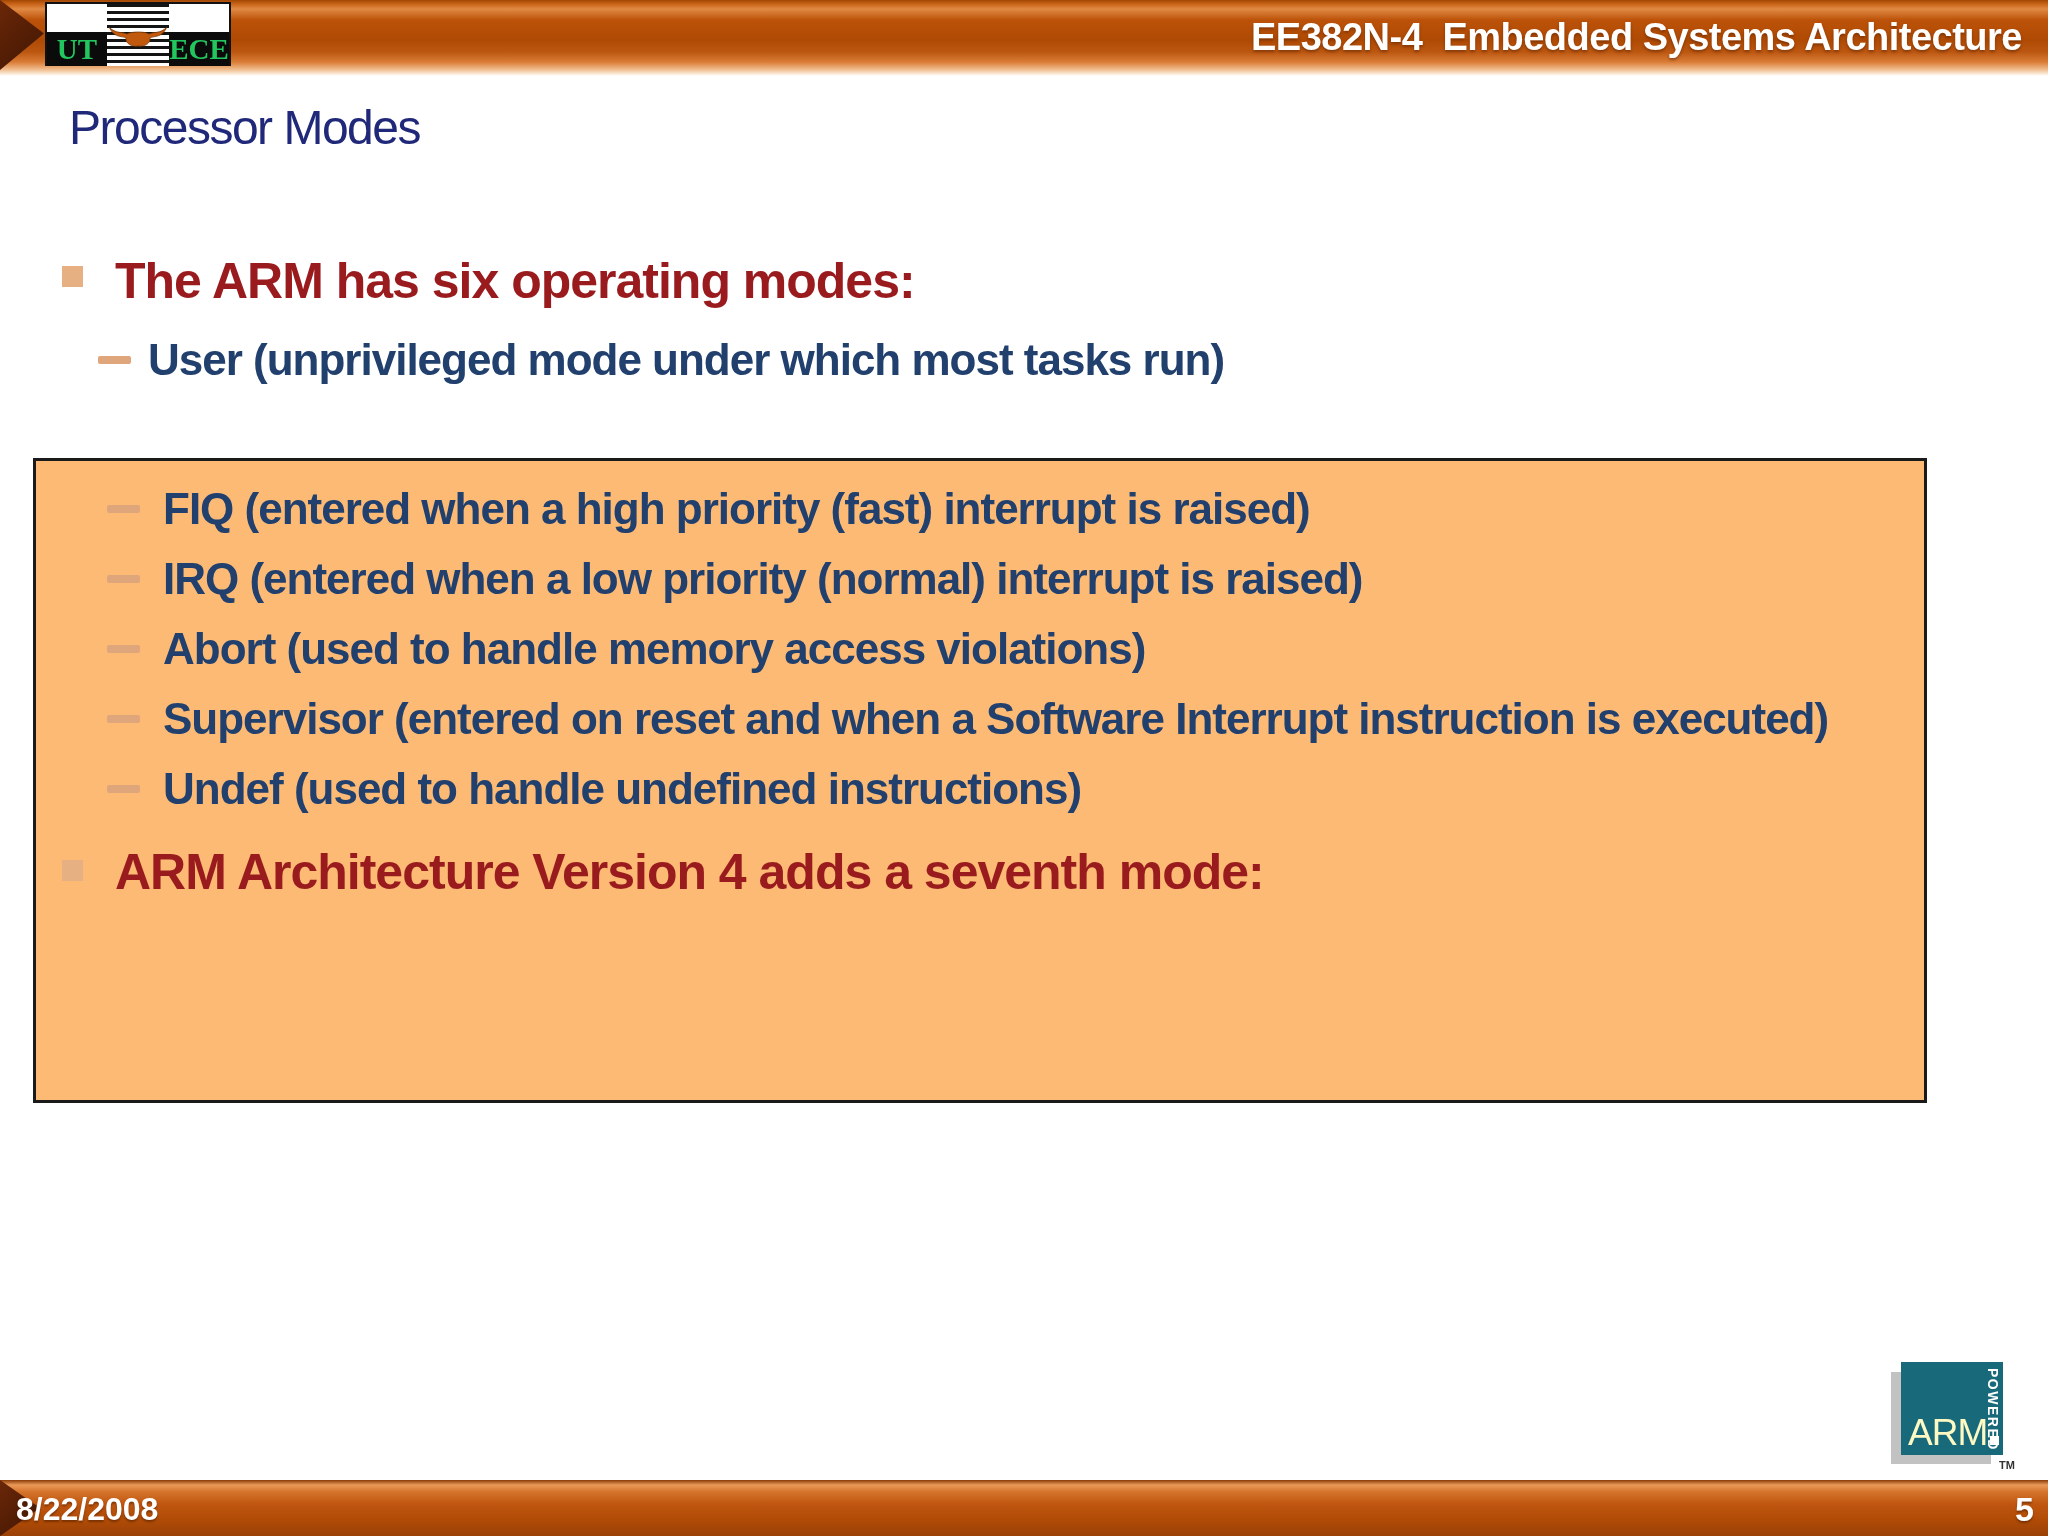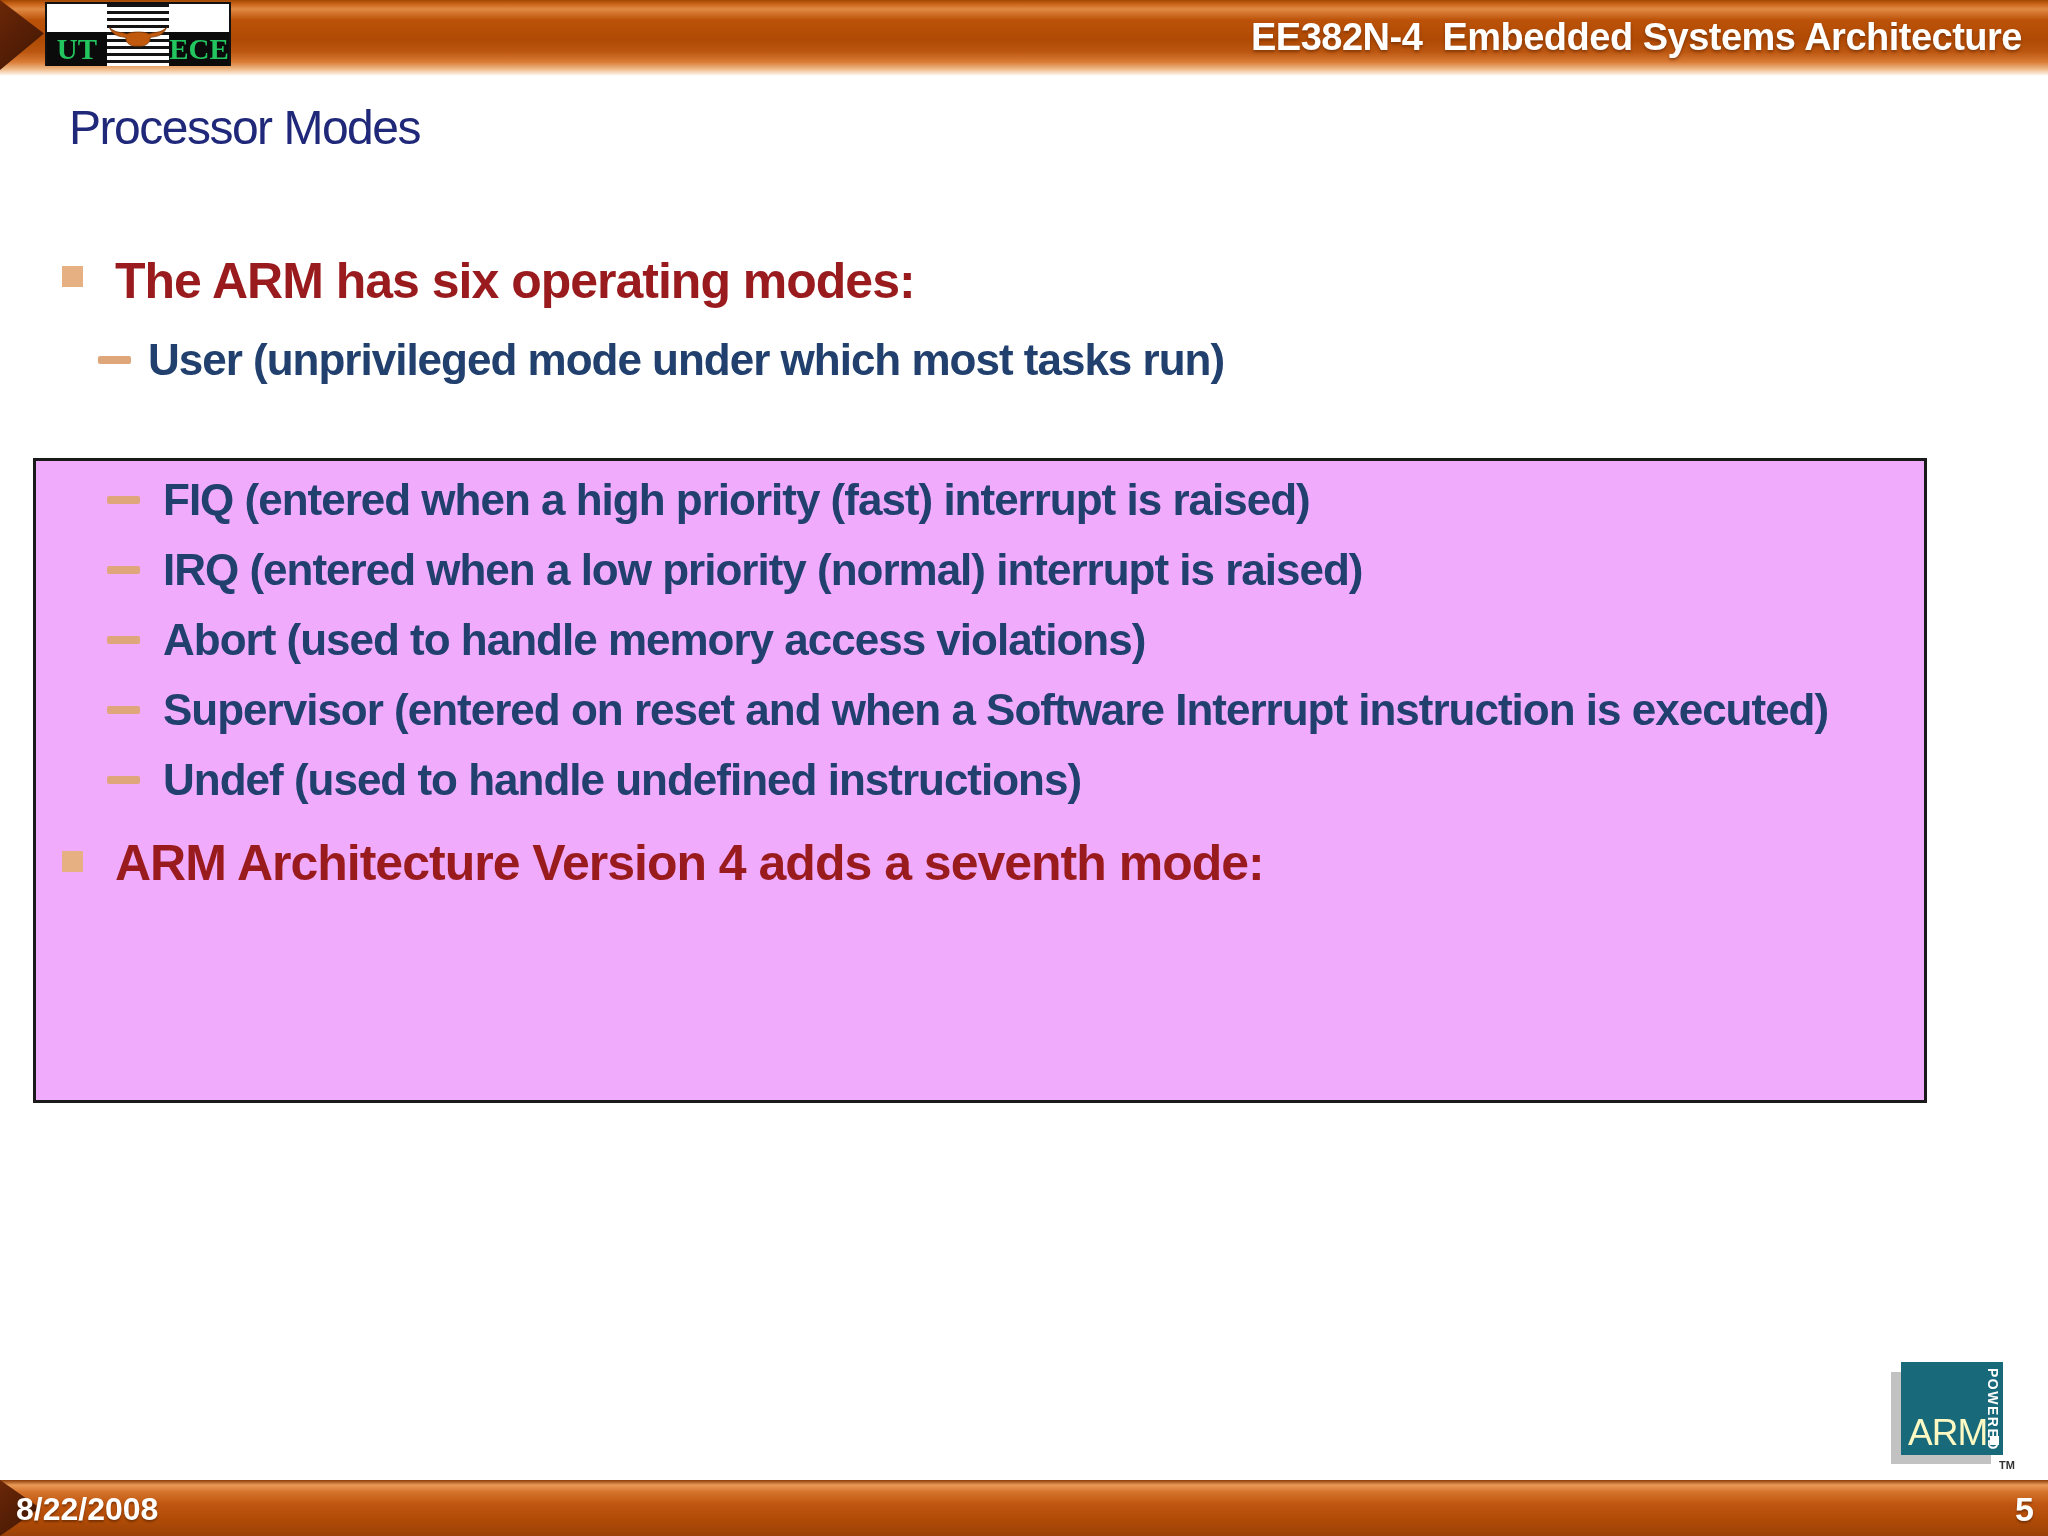--- a/index.html
+++ b/index.html
@@ -77,21 +77,21 @@
   }
   .sub-label {
     position:absolute; left:148px; top:0; line-height:56px;
     font-size:44px; font-weight:bold; letter-spacing:-1px; color:#21406e;
     white-space:nowrap;
   }
 
   
   .mode-box {
     position:absolute; left:33px; top:458px; width:1894px; height:645px;
-    background:#f0abfc; border:3px solid #1a1a1a; padding-top:4px;
+    background:#fdba74; border:3px solid #1a1a1a; padding-top:13px;
   }
   .box-item {
     position:relative; padding-left:127px; padding-right:30px;
     font-size:44px; font-weight:bold; letter-spacing:-1px; line-height:70px;
     color:#21406e;
   }
   .box-item .dash-bullet { left:71px; top:31px; }
   .box-red { position:relative; margin-top:6px; height:84px; }
   .box-red .sq-bullet { left:26px; top:30px; }
   .box-red .l1-label { left:79px; line-height:84px; position:absolute; top:0; }

